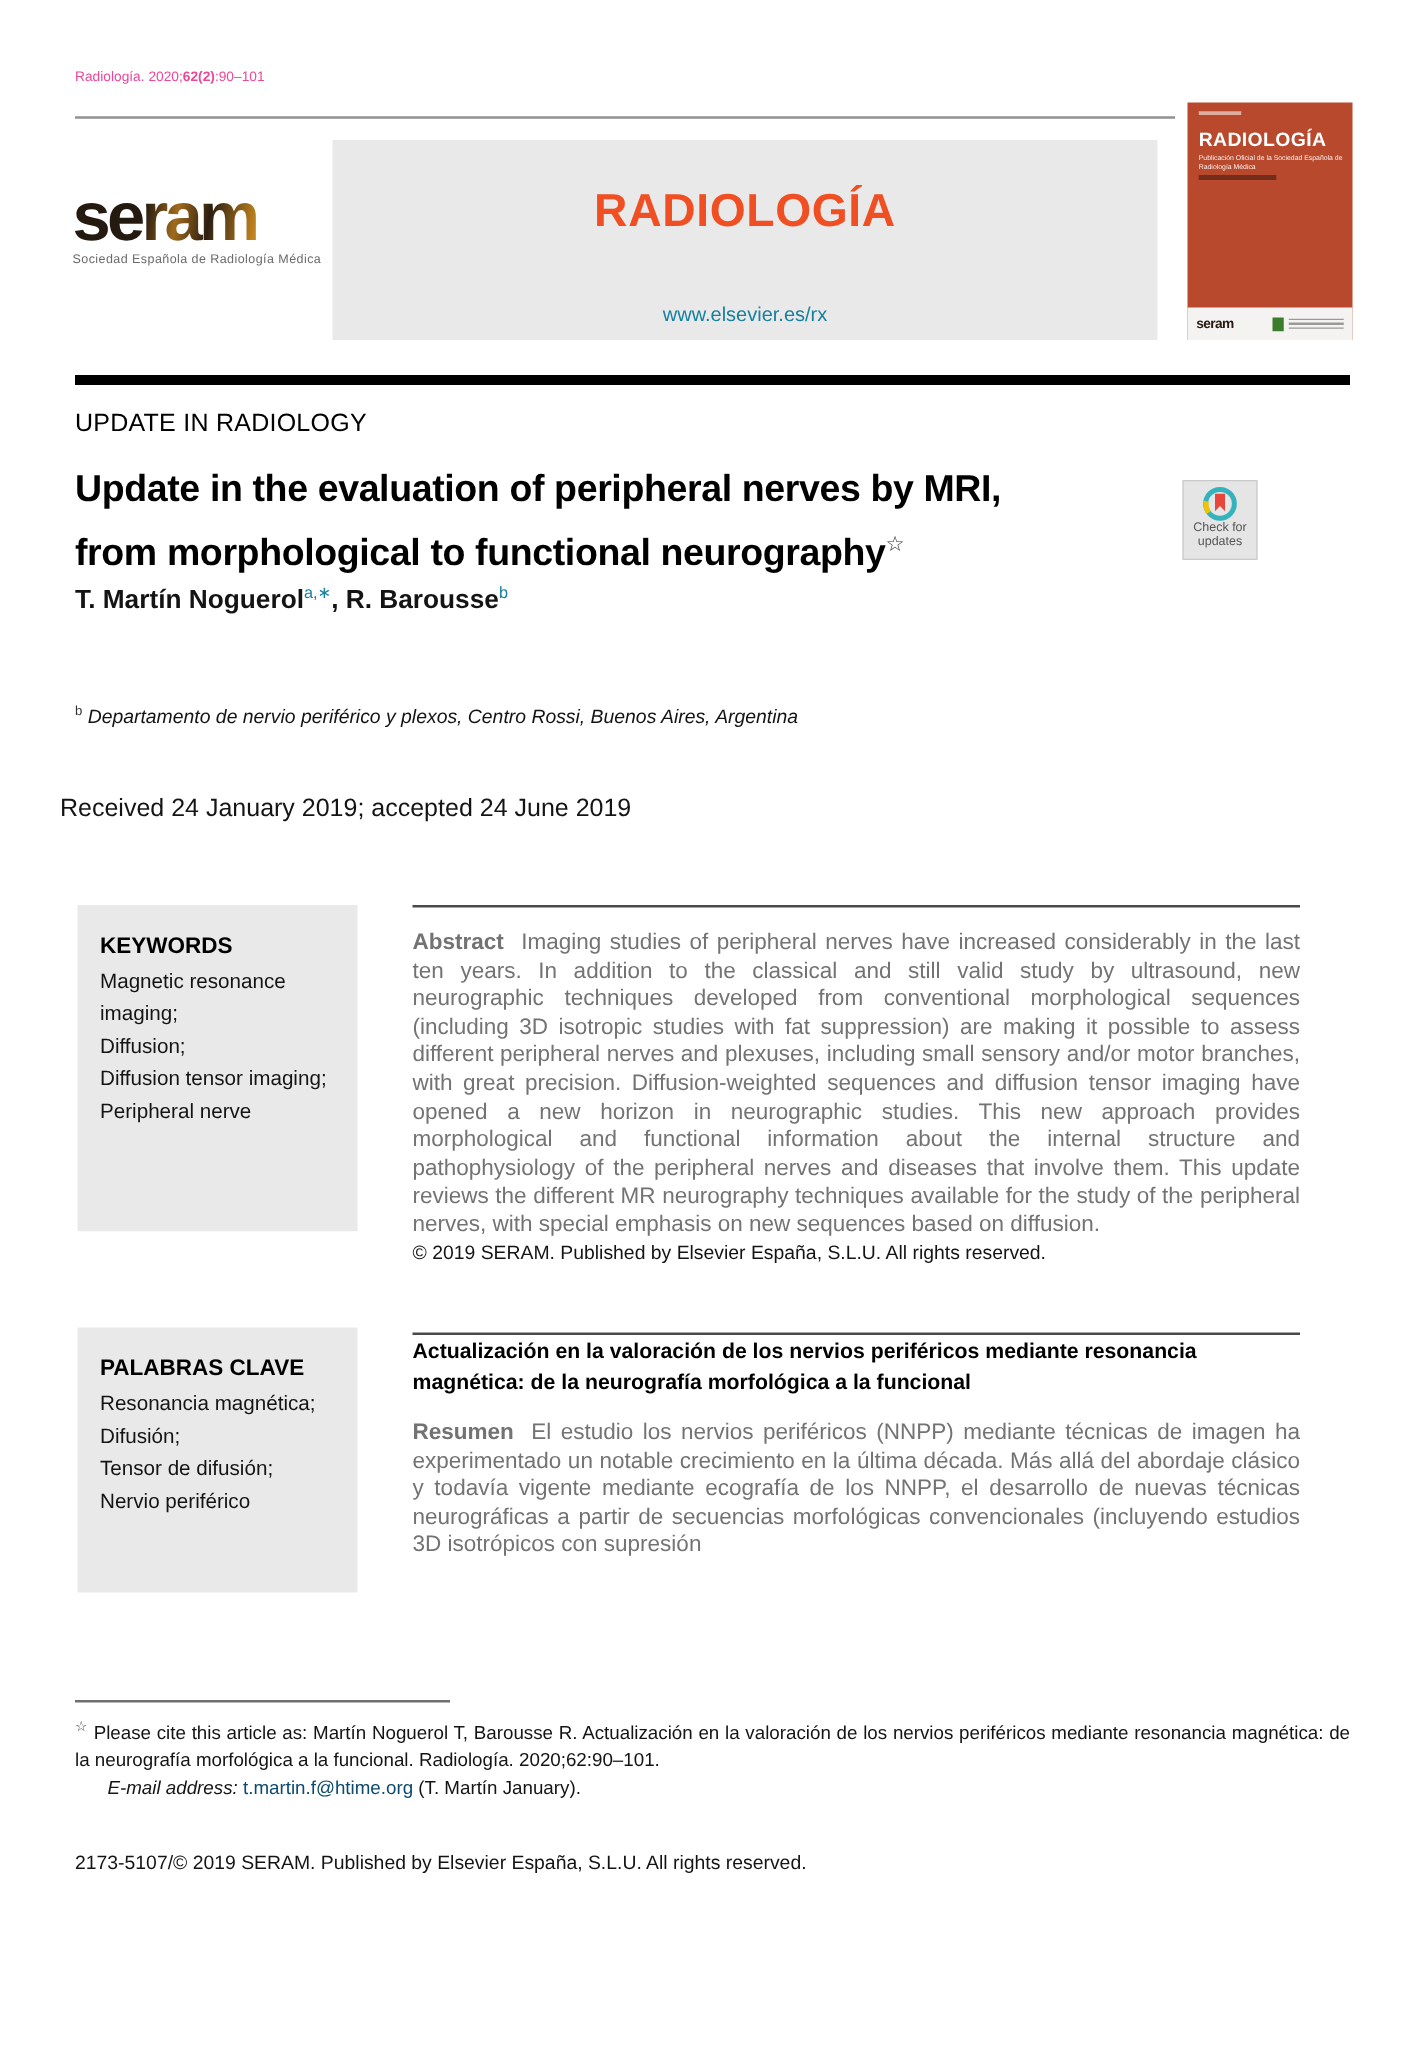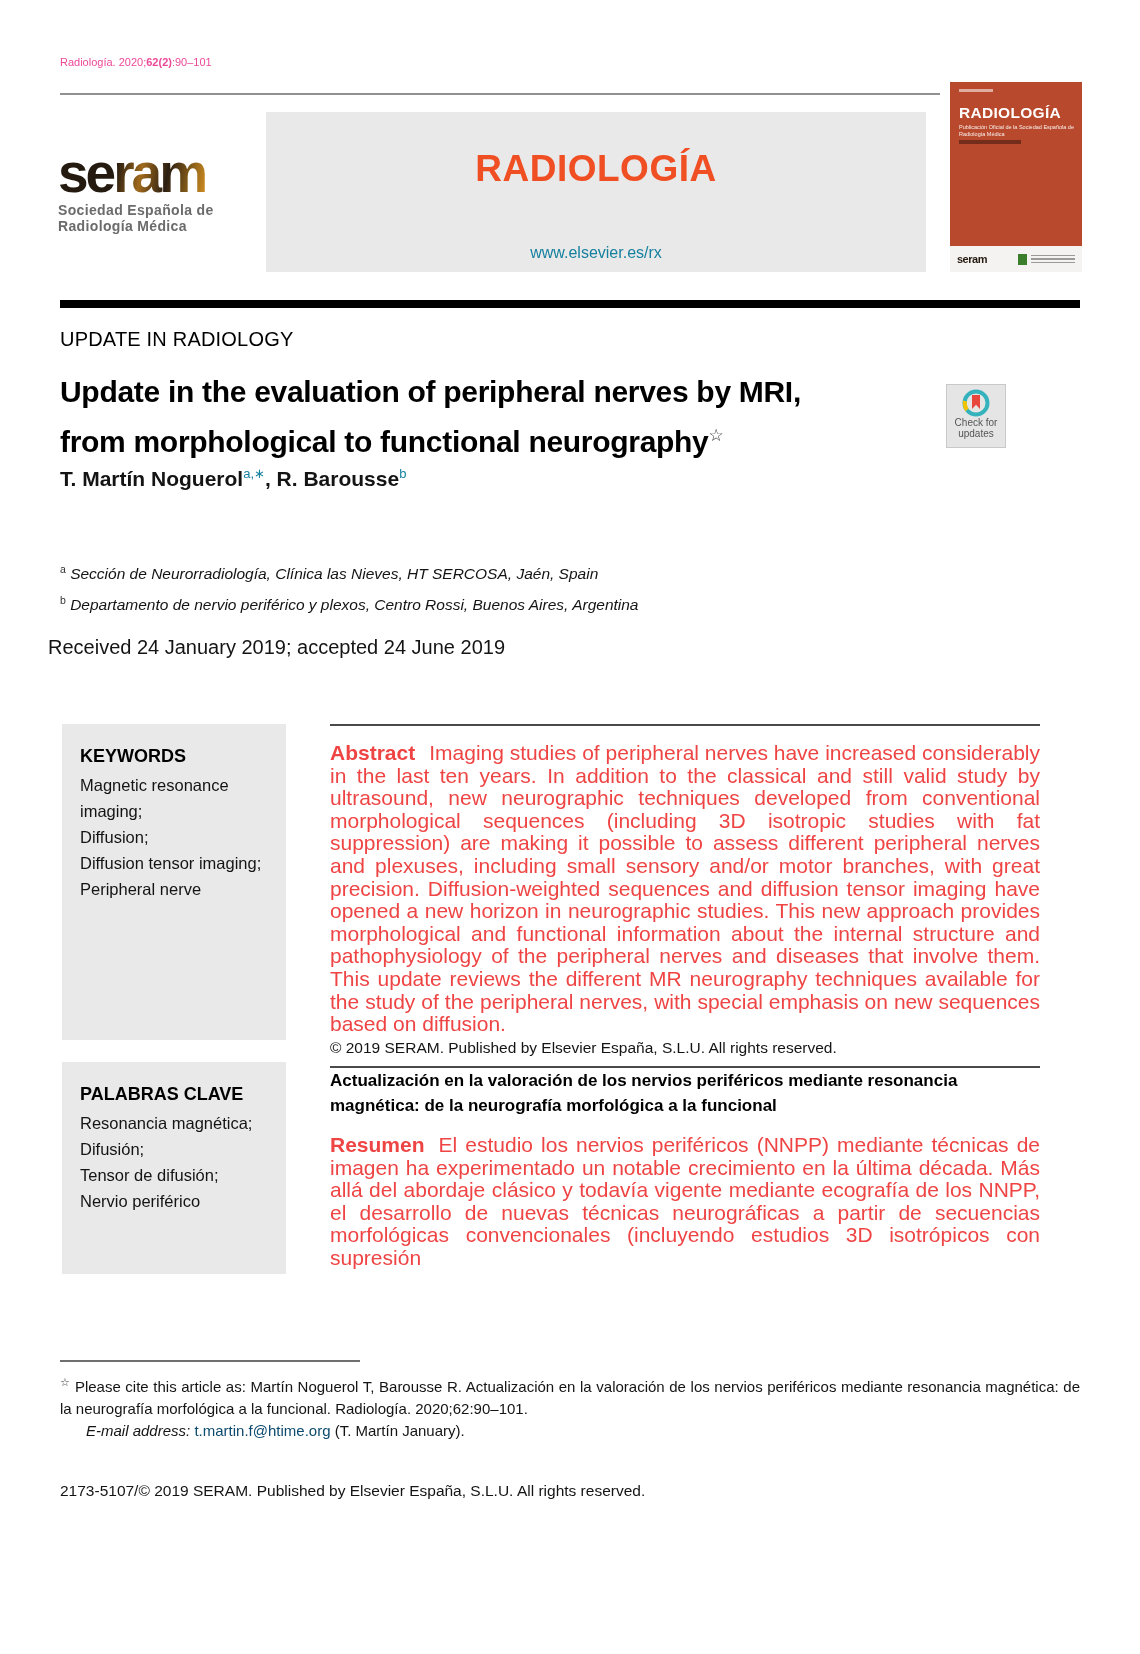--- a/index.html
+++ b/index.html
@@ -15,21 +15,21 @@
   .citation b{font-weight:bold;}
   .top-rule{left:60px;top:93px;width:880px;height:2px;background:#919191;}
 
   
   .seram-block{left:58px;top:146px;width:210px;}
   .seram-word{
     font-size:55px;font-weight:800;letter-spacing:-3px;line-height:1;
     background:linear-gradient(100deg,#241a10 0%,#241a10 28%,#a06a1c 40%,#2b1f12 52%,#c8881f 70%,#241a10 86%);
     -webkit-background-clip:text;background-clip:text;color:transparent;
   }
-  .seram-caption{font-size:14px;color:#6b6b6b;letter-spacing:.35px;margin-top:1px;font-weight:bold;}
+  .seram-caption{font-size:10px;color:#6b6b6b;letter-spacing:.35px;margin-top:1px;}
 
   .center-box{left:266px;top:112px;width:660px;height:160px;background:#e9e9e9;}
   .journal-name{
     position:absolute;top:36px;left:0;right:0;text-align:center;
     font-size:37px;font-weight:bold;letter-spacing:.5px;color:#f04f23;
   }
   .journal-url{
     position:absolute;bottom:10px;left:0;right:0;text-align:center;
     font-size:16px;color:#16809f;cursor:pointer;
   }
@@ -63,30 +63,30 @@
   
   .authors{left:60px;top:466px;font-size:21px;font-weight:bold;color:#141414;}
   .authors sup{font-size:13px;color:#16809f;font-weight:normal;}
   .affils{left:60px;top:556px;font-size:15.5px;line-height:26px;color:#141414;}
   .affils .aff{font-style:italic;}
   .affils sup{font-size:10.5px;color:#333;font-style:normal;}
   .received{left:48px;top:636px;font-size:20px;color:#141414;}
 
   
   .kwbox{background:#e9e9e9;box-sizing:border-box;padding:22px 18px;}
-  .kw-en{left:62px;top:724px;width:224px;height:316px;}
+  .kw-en{left:62px;top:724px;width:224px;height:261px;}
   .kw-es{left:62px;top:1062px;width:224px;height:212px;}
   .kw-head{font-size:18px;font-weight:bold;color:#000;margin-bottom:5px;}
   .kw-item{font-size:16.5px;line-height:26px;color:#141414;}
 
   
   .col{width:710px;border-top:2px solid #4a4a4a;box-sizing:border-box;}
   .col-en{left:330px;top:724px;}
   .col-es{left:330px;top:1066px;}
-  .para{margin-top:16px;font-size:21px;line-height:22.6px;color:#ef4444;text-align:justify;}
+  .para{margin-top:16px;font-size:18px;line-height:22.6px;color:#737373;text-align:justify;}
   .para .lbl{font-weight:bold;}
   .para .gap{display:inline-block;width:14px;}
   .copyright{margin-top:1px;font-size:15.5px;line-height:22.6px;color:#141414;}
   .es-title{margin-top:0;font-size:17px;line-height:25px;font-weight:bold;color:#000;width:660px;}
 
   
   .foot-rule{left:60px;top:1360px;width:300px;height:2px;background:#6f6f6f;}
   .footnotes{left:60px;top:1372px;width:1020px;font-size:15px;line-height:21.5px;color:#141414;}
   .fn-cite{text-align:justify;}
   .fn-cite .star{font-size:11px;vertical-align:super;color:#444;}
@@ -147,21 +147,20 @@
   </svg>
   <div class="t">
     <div>Check for</div>
     <div>updates</div>
   </div>
 </div>
 
 <div class="abs authors"><span>T. Martín Noguerol</span><sup>a,∗</sup><span>, </span><span>R. Barousse</span><sup>b</sup></div>
 
 <div class="abs affils">
-  <div><sup>a</sup> <span class="aff">Sección de Neurorradiología, Clínica las Nieves, HT SERCOSA, Jaén, Spain</span></div>
   <div><sup>b</sup> <span class="aff">Departamento de nervio periférico y plexos, Centro Rossi, Buenos Aires, Argentina</span></div>
 </div>
 
 <div class="abs received">Received 24 January 2019; accepted 24 June 2019</div>
 
 <div class="abs kwbox kw-en">
   <div class="kw-head">KEYWORDS</div>
   <div class="kw-item">Magnetic resonance imaging;</div>
   <div class="kw-item">Diffusion;</div>
   <div class="kw-item">Diffusion tensor imaging;</div>

